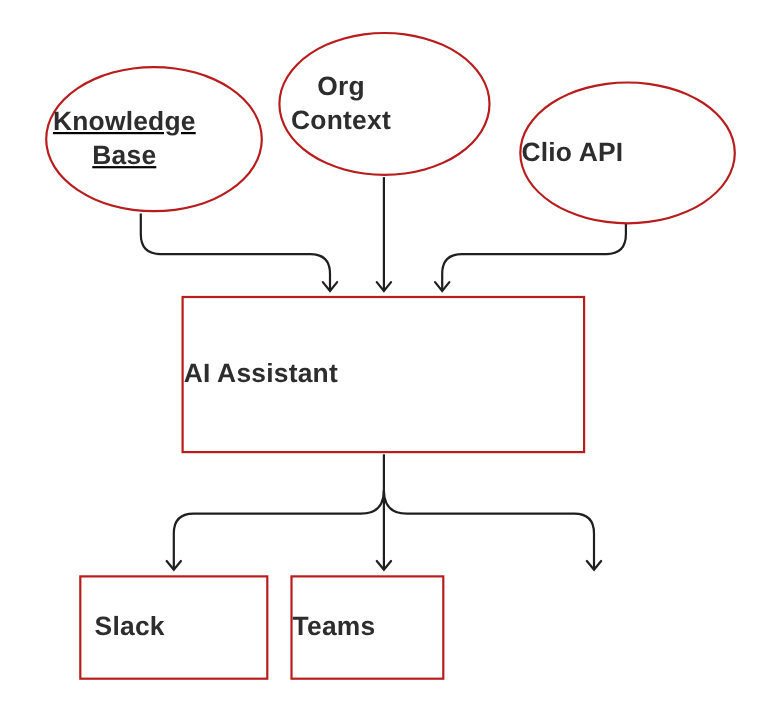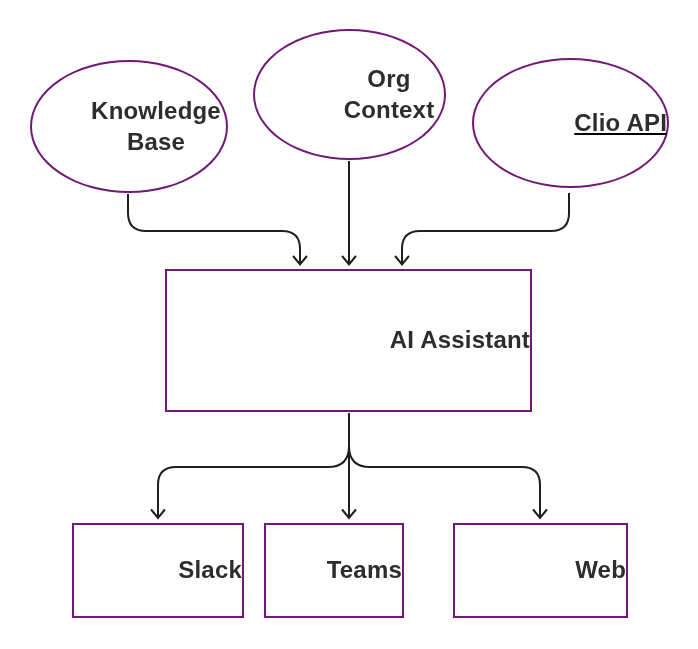--- a/index.html
+++ b/index.html
@@ -28,42 +28,42 @@
   }
   .edge path.head {
     stroke-linejoin: miter;
     stroke-linecap: round;
   }
   .node {
     position: absolute;
     z-index: 2;
     box-sizing: border-box;
     background: #ffffff;
-    border: 2px solid #701a75;
+    border: 2px solid #b91c1c;
     display: flex;
     align-items: center;
-    justify-content: flex-end;
+    justify-content: flex-start;
     text-align: center;
   }
   .ellipse { border-radius: 50%; }
   .rect    { border-radius: 0; }
   .lbl {
     font-size: 24px;
     font-weight: 700;
     color: #2d2d2d;
     line-height: 1.28;
     letter-spacing: 0.2px;
   }
-  .node-knowledge-base { left: 30px;  top: 60px;  width: 198px; height: 133px; }
+  .node-knowledge-base { left: 41px;  top: 60px;  width: 198px; height: 133px; text-decoration: underline; }
   .node-knowledge-base .lbl { max-width: 140px; }
   .node-org-context    { left: 253px; top: 29px;  width: 193px; height: 131px; }
   .node-org-context .lbl { max-width: 110px; }
-  .node-clio-api       { left: 472px; top: 58px;  width: 197px; height: 130px; text-decoration: underline; }
+  .node-clio-api       { left: 472px; top: 74px;  width: 197px; height: 130px; }
   .node-ai-assistant   { left: 165px; top: 269px; width: 367px; height: 143px; }
-  .node-slack          { left: 72px;  top: 523px; width: 172px; height: 95px; }
+  .node-slack          { left: 72px;  top: 523px; width: 172px; height: 95px; padding-left: 12px; }
   .node-teams          { left: 264px; top: 523px; width: 140px; height: 95px; }
   .node-web            { left: 453px; top: 523px; width: 175px; height: 95px; }
 </style>
 </head>
 <body>
 
 <div class="diagram">
 
   <svg class="connector-layer" width="698" height="649" viewBox="0 0 698 649" xmlns="http://www.w3.org/2000/svg">
     <g class="edge">
@@ -109,17 +109,14 @@
   </div>
 
   <div class="node rect node-slack">
     <span class="lbl">Slack</span>
   </div>
 
   <div class="node rect node-teams">
     <span class="lbl">Teams</span>
   </div>
 
-  <div class="node rect node-web">
-    <span class="lbl">Web</span>
-  </div>
 
 </div>
 
 </body></html>

